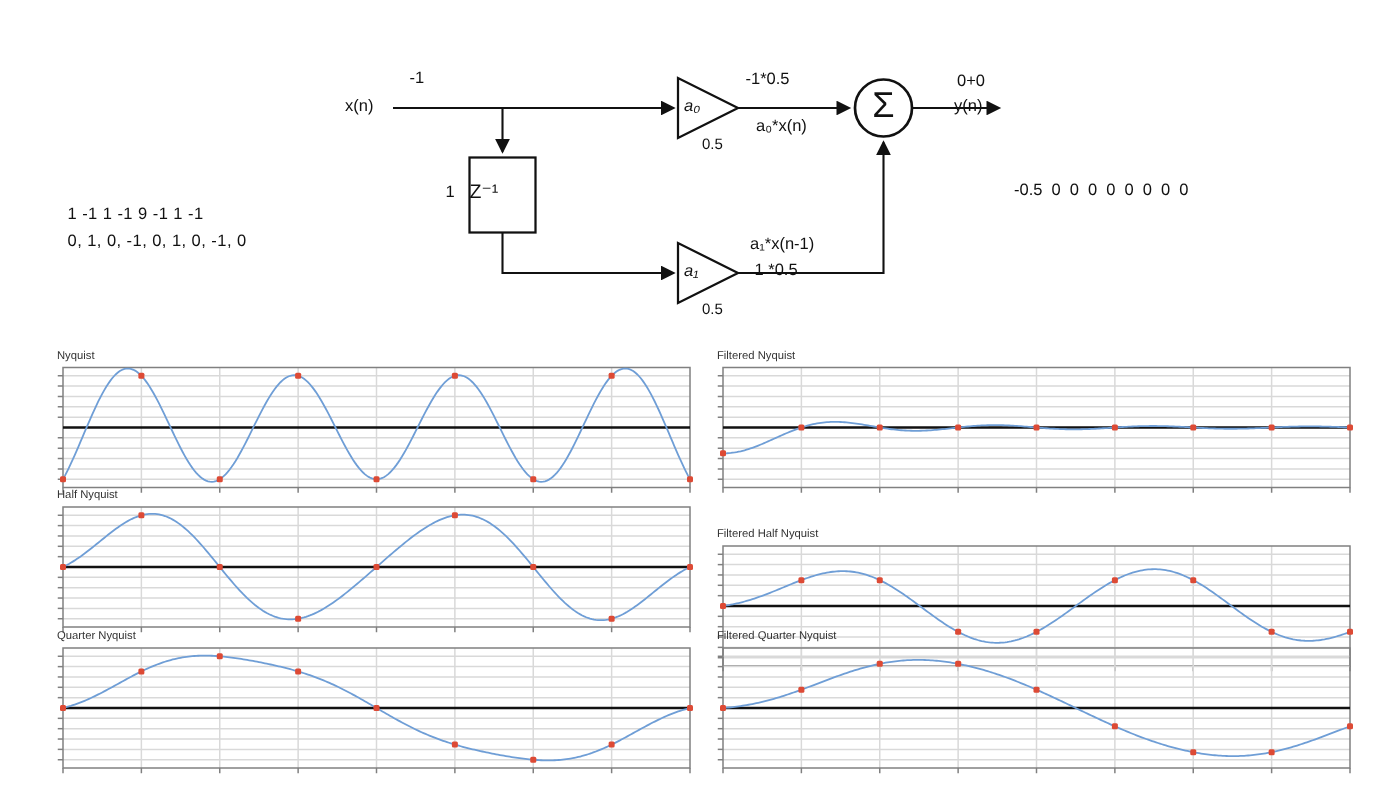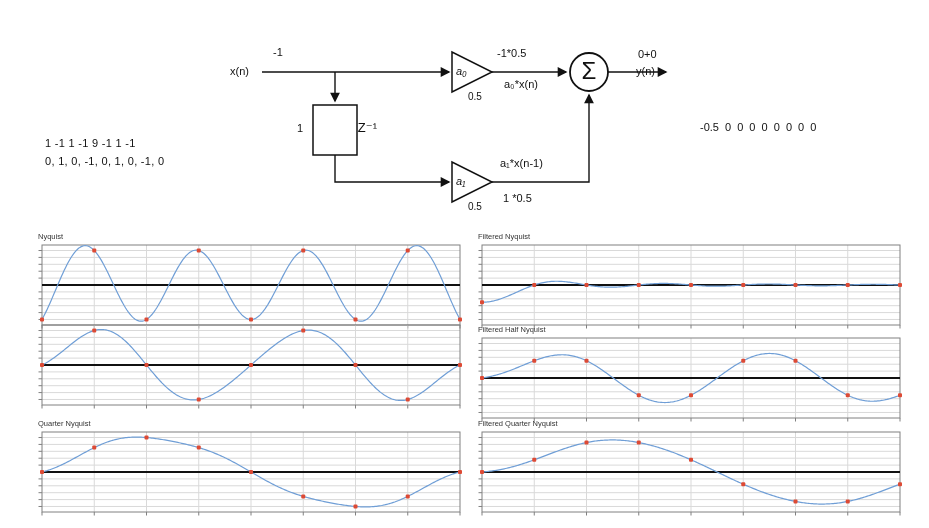--- a/index.html
+++ b/index.html
@@ -8,22 +8,22 @@
     font-family:"Liberation Sans","DejaVu Sans",sans-serif;color:#111;
     overflow:hidden;
   }
   .stage{position:absolute;inset:0;}
   svg{display:block;}
   #flow-svg{position:absolute;left:0;top:0;}
   .lbl{position:absolute;font-size:11px;color:#111;white-space:nowrap;line-height:13px;}
   .lbl.small{font-size:10px;text-align:right;}
   .lbl.ital{font-style:italic;}
   .lbl.seq{letter-spacing:.3px;}
-  .lbl.outseq{word-spacing:3px;margin-left:24px;}
-  .delay-label{font-size:13px;text-align:right;width:64px;}
+  .lbl.outseq{word-spacing:3px;}
+  .delay-label{font-size:13px;text-align:left;width:64px;}
   .sigma{font-size:24px;font-weight:500;width:28px;text-align:center;line-height:26px;}
   .chart{position:absolute;width:426px;}
   .chart-title{height:13px;font-size:7.5px;text-align:left;line-height:13px;}
   .chart svg{width:424px;height:88px;}
 </style>
 </head>
 <body>
 
 <div class="stage">
 
@@ -62,21 +62,21 @@
   <div class="lbl small" style="left:468px;top:90px;">0.5</div>
   <div class="lbl" style="left:497px;top:47px;">-1*0.5</div>
   <div class="lbl" style="left:504px;top:78px;">a₀*x(n)</div>
   <div class="lbl sigma" style="left:575px;top:58px;">Σ</div>
   <div class="lbl" style="left:621px;top:48px;margin-left:17px;">0+0</div>
   <div class="lbl" style="left:636px;top:65px;">y(n)</div>
   <div class="lbl outseq" style="left:676px;top:121px;">-0.5 0 0 0 0 0 0 0 0</div>
   <div class="lbl ital" style="left:456px;top:175px;">a₁</div>
   <div class="lbl small" style="left:468px;top:200px;">0.5</div>
   <div class="lbl" style="left:500px;top:157px;">a₁*x(n-1)</div>
-  <div class="lbl" style="left:503px;top:192px;">1 *0.5</div>
+  <div class="lbl" style="left:503px;top:174px;">1 *0.5</div>
 
   <div class="lbl seq" style="left:45px;top:137px;">1 -1 1 -1 9 -1 1 -1</div>
   <div class="lbl seq" style="left:45px;top:155px;">0, 1, 0, -1, 0, 1, 0, -1, 0</div>
 
   <div class="chart" style="left:38px;top:230px;">
     <div class="chart-title" style="color: rgb(51, 51, 51);">Nyquist</div>
     <svg viewBox="0 0 424 86">
         <clipPath id="cp0">
           <rect x="4" y="1" width="418" height="80"></rect>
         </clipPath>
@@ -180,20 +180,21 @@
         <rect x="106.5" y="39" width="4" height="4" rx="1" fill="#dd4a35"></rect>
         <rect x="158.75" y="39" width="4" height="4" rx="1" fill="#dd4a35"></rect>
         <rect x="211" y="39" width="4" height="4" rx="1" fill="#dd4a35"></rect>
         <rect x="263.25" y="39" width="4" height="4" rx="1" fill="#dd4a35"></rect>
         <rect x="315.5" y="39" width="4" height="4" rx="1" fill="#dd4a35"></rect>
         <rect x="367.75" y="39" width="4" height="4" rx="1" fill="#dd4a35"></rect>
         <rect x="420" y="39" width="4" height="4" rx="1" fill="#dd4a35"></rect>
       </svg>
   </div>
   <div class="chart" style="left:38px;top:323px;">
+    <div class="chart-title" style="color: rgb(51, 51, 51);">Half Nyquist</div>
     <svg viewBox="0 0 424 86">
         <clipPath id="cp2">
           <rect x="4" y="1" width="418" height="80"></rect>
         </clipPath>
         <line x1="4" y1="75.48275862068967" x2="422" y2="75.48275862068967" stroke="#d9d9d9" stroke-width="1"></line>
         <line x1="0.5" y1="75.48275862068967" x2="4" y2="75.48275862068967" stroke="#808080" stroke-width="1"></line>
         <line x1="4" y1="68.58620689655173" x2="422" y2="68.58620689655173" stroke="#d9d9d9" stroke-width="1"></line>
         <line x1="0.5" y1="68.58620689655173" x2="4" y2="68.58620689655173" stroke="#808080" stroke-width="1"></line>
         <line x1="4" y1="61.6896551724138" x2="422" y2="61.6896551724138" stroke="#d9d9d9" stroke-width="1"></line>
         <line x1="0.5" y1="61.6896551724138" x2="4" y2="61.6896551724138" stroke="#808080" stroke-width="1"></line>
@@ -235,21 +236,21 @@
         <rect x="106.5" y="39" width="4" height="4" rx="1" fill="#dd4a35"></rect>
         <rect x="158.75" y="73.48275862068967" width="4" height="4" rx="1" fill="#dd4a35"></rect>
         <rect x="211" y="39" width="4" height="4" rx="1" fill="#dd4a35"></rect>
         <rect x="263.25" y="4.5172413793103425" width="4" height="4" rx="1" fill="#dd4a35"></rect>
         <rect x="315.5" y="39" width="4" height="4" rx="1" fill="#dd4a35"></rect>
         <rect x="367.75" y="73.48275862068967" width="4" height="4" rx="1" fill="#dd4a35"></rect>
         <rect x="420" y="39" width="4" height="4" rx="1" fill="#dd4a35"></rect>
       </svg>
   </div>
   <div class="chart" style="left:478px;top:323px;">
-    <div class="chart-title" style="color: rgb(51, 51, 51);">Filtered Half Nyquist</div>
+    <div class="chart-title" style="color: rgb(51, 51, 51); margin-top: 26px;">Filtered Half Nyquist</div>
     <svg viewBox="0 0 424 86">
         <clipPath id="cp3">
           <rect x="4" y="1" width="418" height="80"></rect>
         </clipPath>
         <line x1="4" y1="75.48275862068967" x2="422" y2="75.48275862068967" stroke="#d9d9d9" stroke-width="1"></line>
         <line x1="0.5" y1="75.48275862068967" x2="4" y2="75.48275862068967" stroke="#808080" stroke-width="1"></line>
         <line x1="4" y1="68.58620689655173" x2="422" y2="68.58620689655173" stroke="#d9d9d9" stroke-width="1"></line>
         <line x1="0.5" y1="68.58620689655173" x2="4" y2="68.58620689655173" stroke="#808080" stroke-width="1"></line>
         <line x1="4" y1="61.6896551724138" x2="422" y2="61.6896551724138" stroke="#d9d9d9" stroke-width="1"></line>
         <line x1="0.5" y1="61.6896551724138" x2="4" y2="61.6896551724138" stroke="#808080" stroke-width="1"></line>

